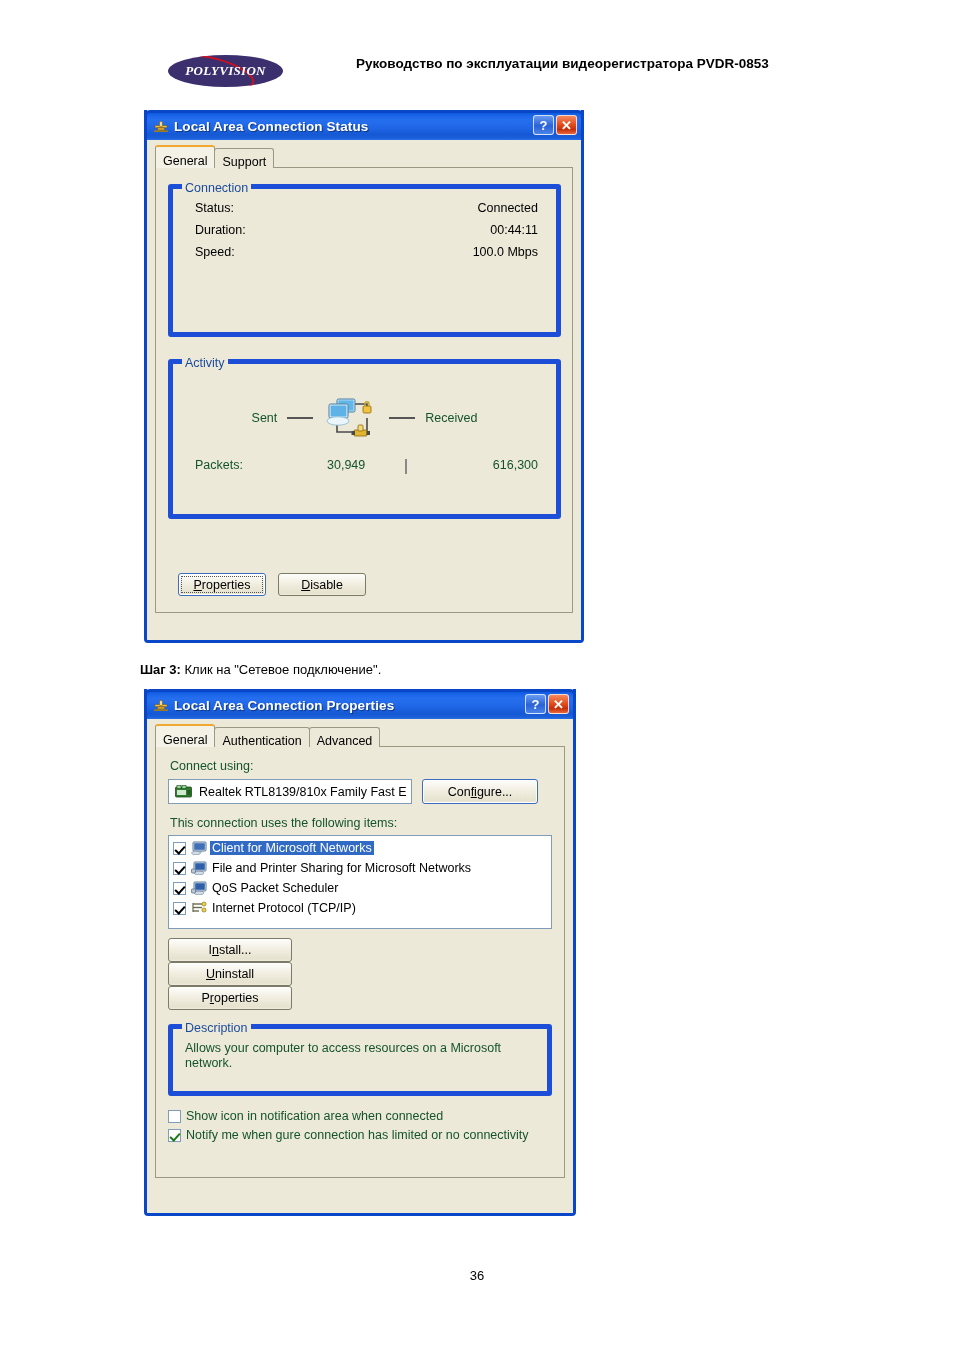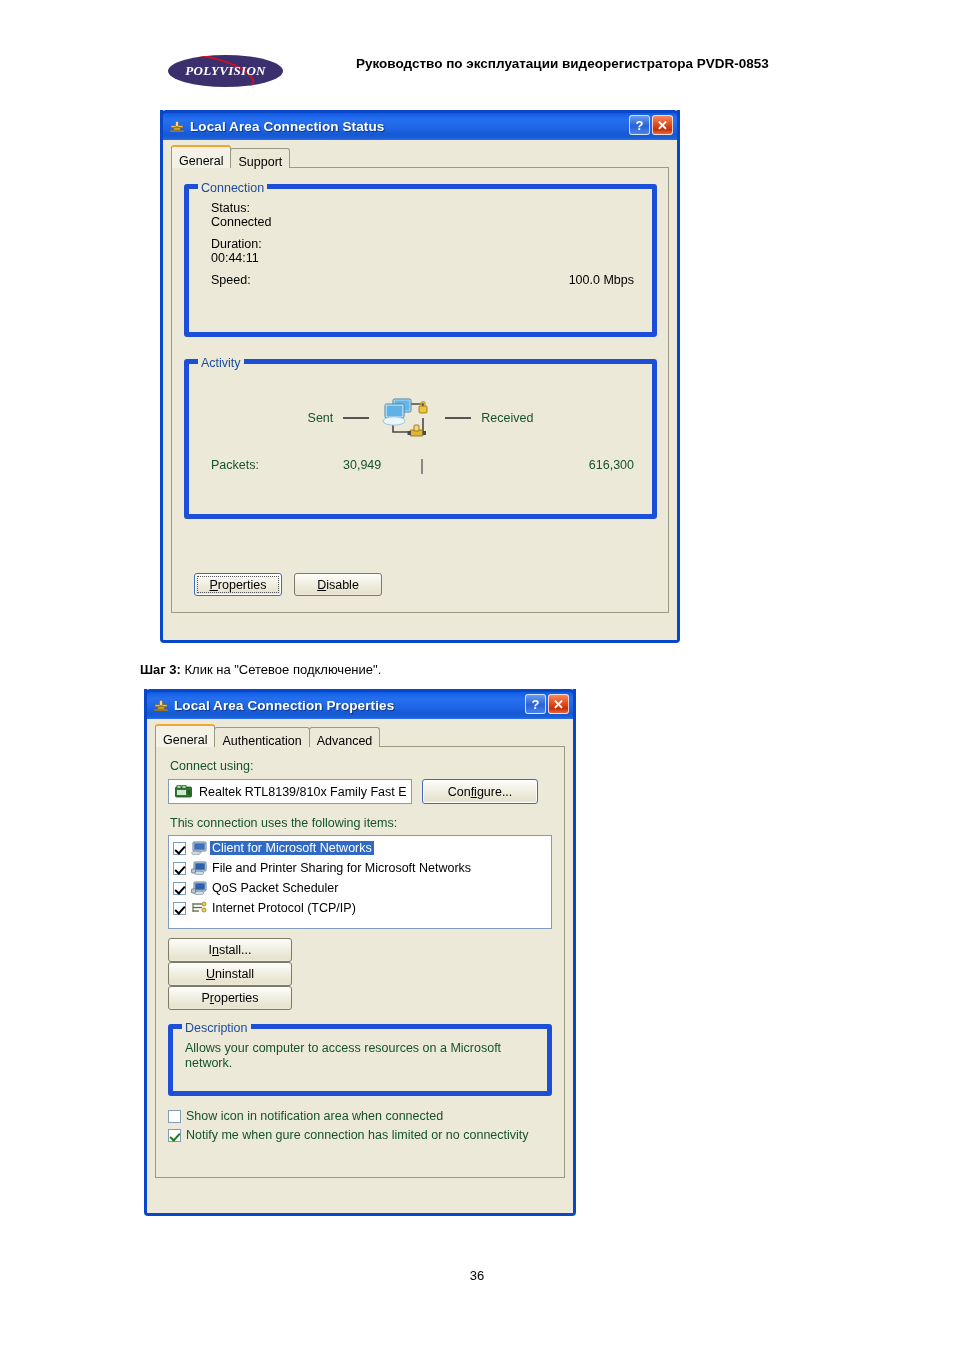--- a/index.html
+++ b/index.html
@@ -310,21 +310,21 @@
 <body>
 
 <div id="page-header">
   <div id="brand-logo">
     <div class="logo-swoosh"></div>
     <div class="logo-text">POLYVISION</div>
   </div>
   <div id="header-title">Руководство по эксплуатации видеорегистратора PVDR-0853</div>
 </div>
 
-<div class="xp-window" style="left:144px; top:110px; width:520px; height:533px;margin-left:16px;">
+<div class="xp-window" style="left:144px; top:110px; width:440px; height:533px;">
 
   <div class="xp-titlebar">
     <div class="xp-title-icon">
       <svg width="18" height="18" viewBox="0 0 18 18">
         <rect x="3" y="7.5" width="12" height="2.2" rx="0.6" fill="#f0c040" stroke="#6b4f10" stroke-width="0.5"></rect>
         <rect x="7.6" y="3.5" width="2.8" height="5" rx="0.5" fill="#fbe08a" stroke="#6b4f10" stroke-width="0.5"></rect>
         <rect x="5.5" y="9.6" width="7" height="2.6" rx="0.5" fill="#d8a32c" stroke="#6b4f10" stroke-width="0.5"></rect>
         <rect x="2" y="12.3" width="14" height="1.6" rx="0.5" fill="#9a7a22"></rect>
       </svg>
     </div>
@@ -340,25 +340,25 @@
     <div class="tabstrip">
       <div class="tab active">General</div>
       <div class="tab">Support</div>
     </div>
 
     <div class="tabpanel" style="height:446px;">
 
       <div class="groupbox" style="margin:16px 11px 0 12px; height:153px;">
         <div class="gb-title">Connection</div>
         <div style="padding:12px 18px 0 22px;">
-          <div class="row" style="margin-bottom:8px;flex-direction:column;">
+          <div class="row" style="margin-bottom:8px;">
             <span class="lbl">Status:</span>
             <span class="val">Connected</span>
           </div>
-          <div class="row" style="margin-bottom:8px;flex-direction:column;">
+          <div class="row" style="margin-bottom:8px;">
             <span class="lbl">Duration:</span>
             <span class="val">00:44:11</span>
           </div>
           <div class="row">
             <span class="lbl">Speed:</span>
             <span class="val">100.0 Mbps</span>
           </div>
         </div>
       </div>
 

